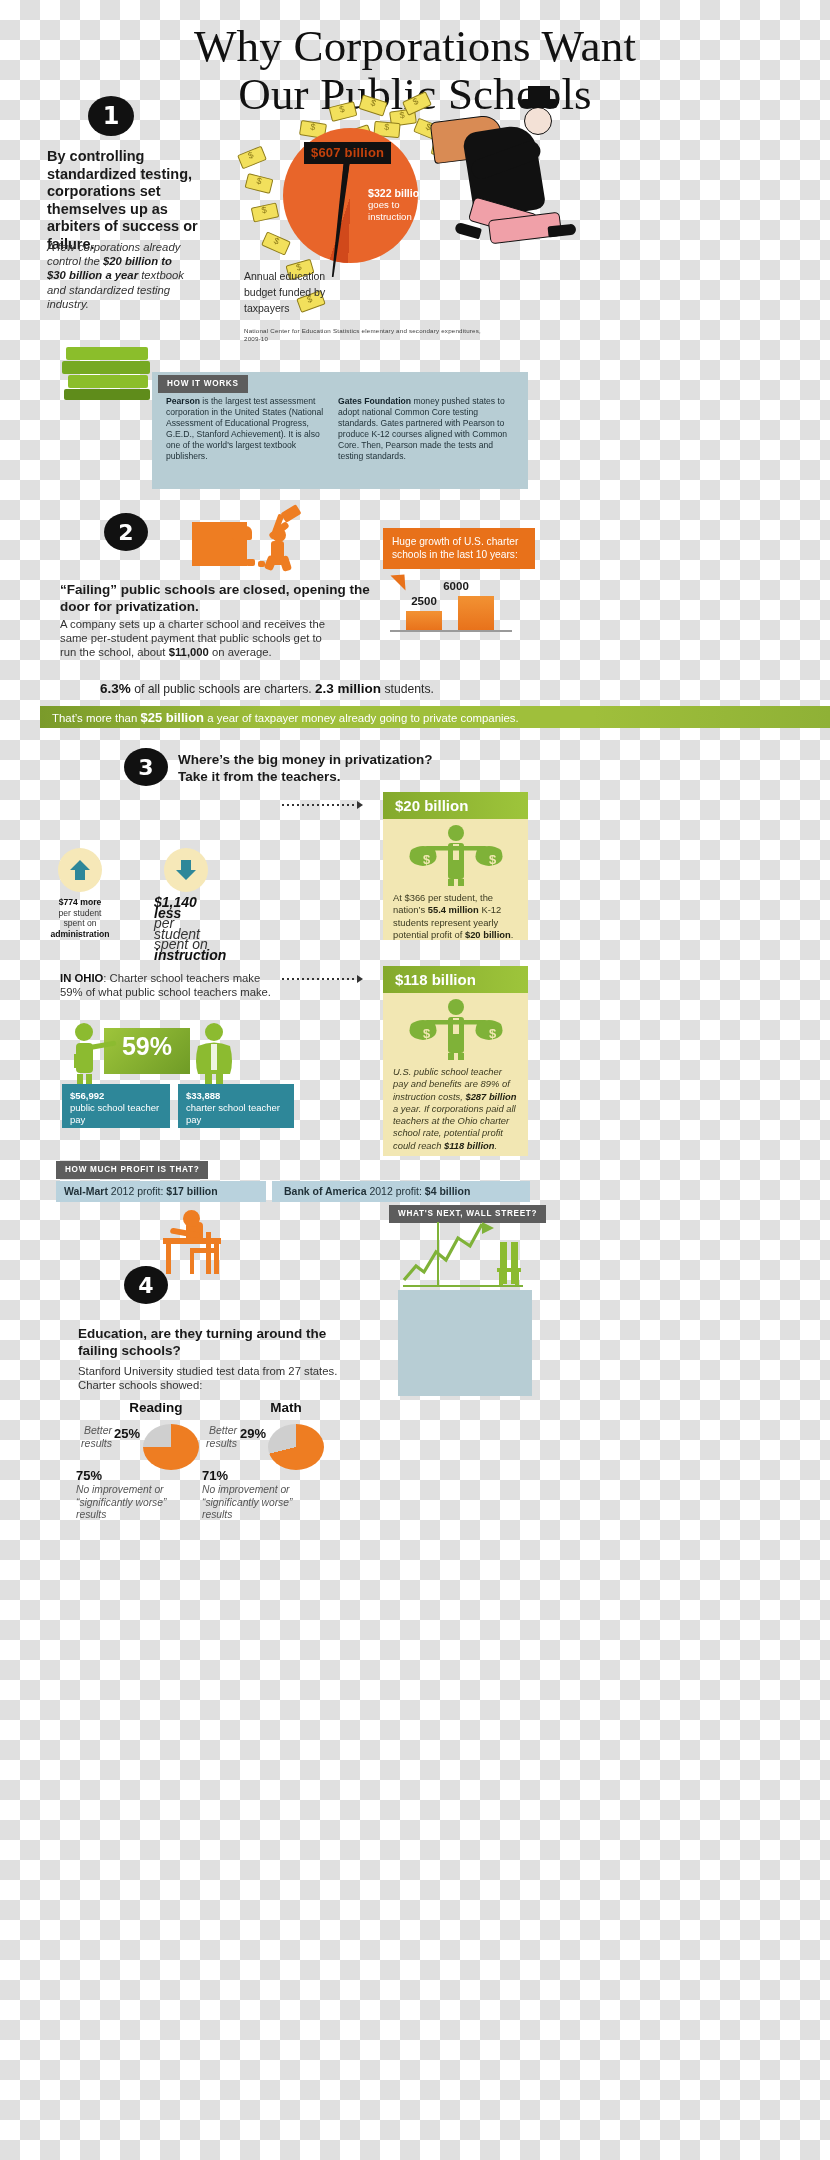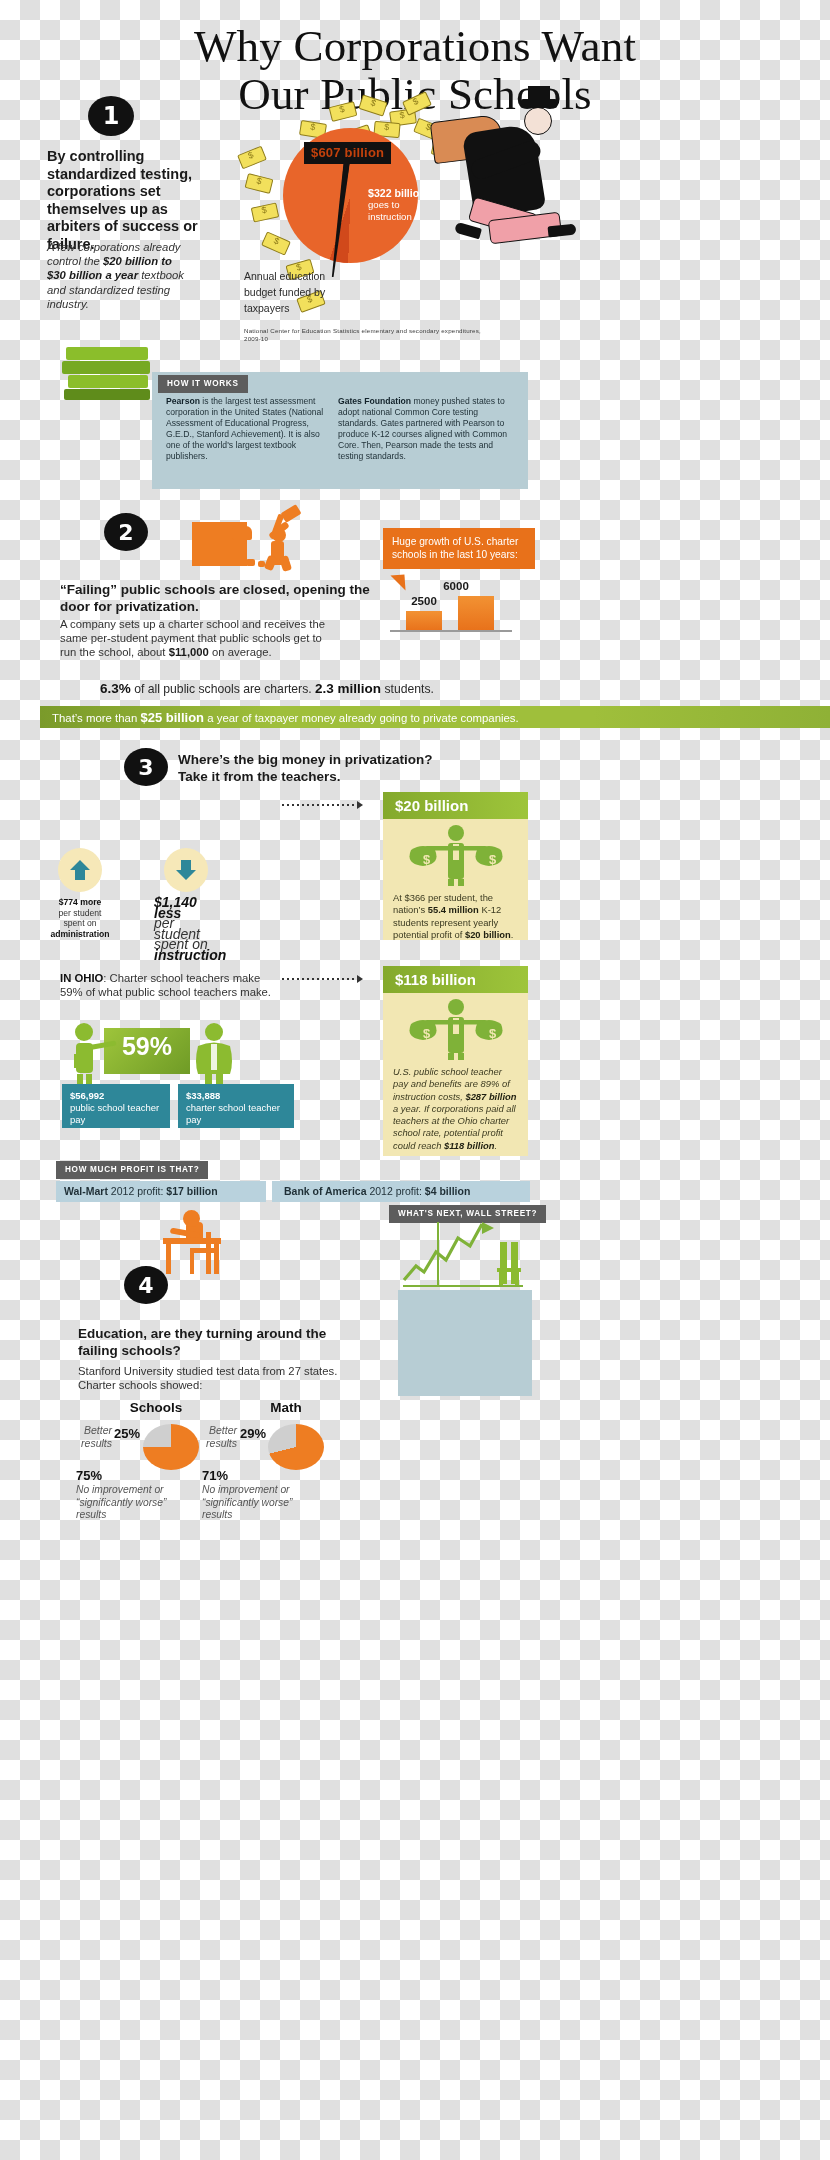--- a/index.html
+++ b/index.html
@@ -474,21 +474,21 @@
     <div id="stleg2"></div>
   </div>
 
   <div class="abs badge" style="left:124px;top:1266px;width:44px;height:38px;font-size:22px;">
     <span>4</span>
   </div>
 
   <div class="abs head2" id="s4head">Education, are they turning around the failing schools?</div>
   <div class="abs body" id="s4body">Stanford University studied test data from 27 states. Charter schools showed:</div>
 
-  <div class="abs pietitle" id="ptR">Schools</div>
+  <div class="abs pietitle" id="ptR">Reading</div>
   <div class="abs pietitle" id="ptM">Math</div>
 
   <div class="abs pie" id="pieR"></div>
   <div class="abs pie" id="pieM"></div>
 
   <div class="abs ital" style="left:60px;top:1424px;width:52px;text-align:right;font-size:10.5px;line-height:12.5px;">Better results</div>
   <div class="abs bigpct" style="left:114px;top:1426px;">25%</div>
   <div class="abs bigpct" style="left:76px;top:1468px;">75%</div>
   <div class="abs ital" style="left:76px;top:1484px;width:115px;font-size:10.3px;line-height:12.6px;">No improvement or “significantly worse” results</div>
 

